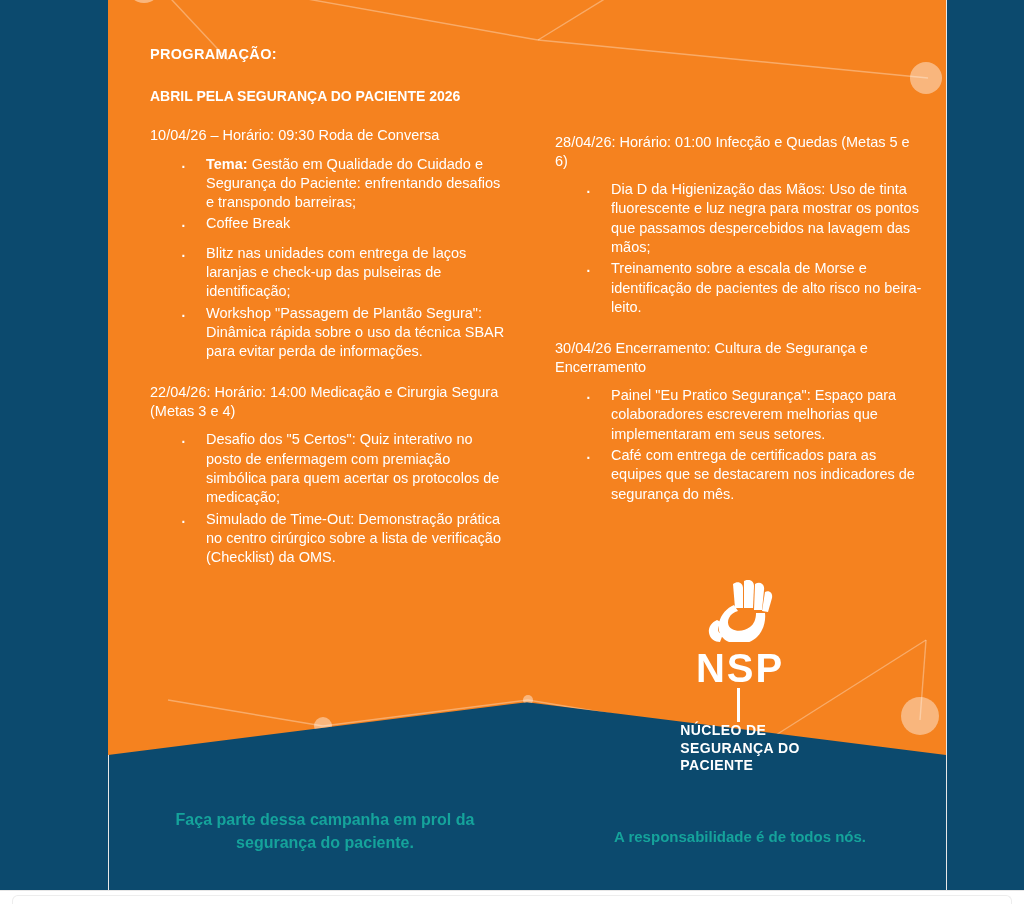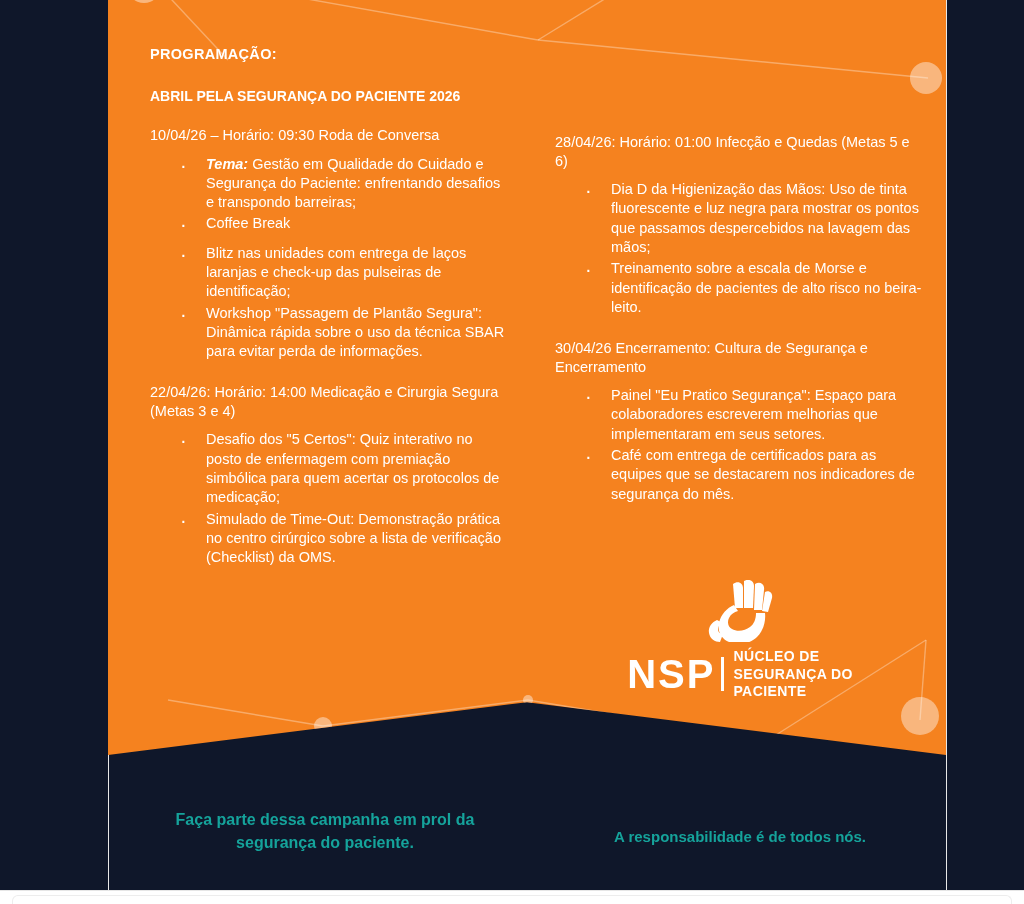--- a/index.html
+++ b/index.html
@@ -6,21 +6,21 @@
     margin: 0;
     padding: 0;
     background: #ffffff;
     font-family: "Liberation Sans", sans-serif;
   }
   #page {
     position: relative;
     width: 1024px;
     height: 904px;
     overflow: hidden;
-    background: #0f172a;
+    background: #0c4a6e;
   }
   
   .guide {
     position: absolute;
     top: 0;
     bottom: 0;
     width: 1px;
     background: #e8e8e8;
   }
   .guide.left  { left: 108px; }
@@ -94,40 +94,41 @@
   }
   ul.items li::before {
     content: "·";
     position: absolute;
     left: 0;
     top: -2px;
     font-size: 20px;
     line-height: 1.2;
     color: #ffffff;
   }
-  ul.items li b { font-weight: bold; font-style: italic; }
+  ul.items li b { font-weight: bold; }
 
   
   .logo-wrap {
     position: absolute;
     left: 447px;
     top: 580px;
     width: 370px;
     color: #ffffff;
   }
   .logo-inner {
     display: flex;
     flex-direction: column;
     align-items: center;
   }
   .hand-icon { width: 74px; height: 62px; display:block; }
   .logo-row {
     display: flex;
     align-items: center;
     margin-top: 6px;
+    flex-direction: column;
   }
   .logo-nsp {
     font-size: 40px;
     font-weight: bold;
     letter-spacing: 2px;
     line-height: 1;
   }
   .logo-bar {
     width: 3px;
     height: 34px;

